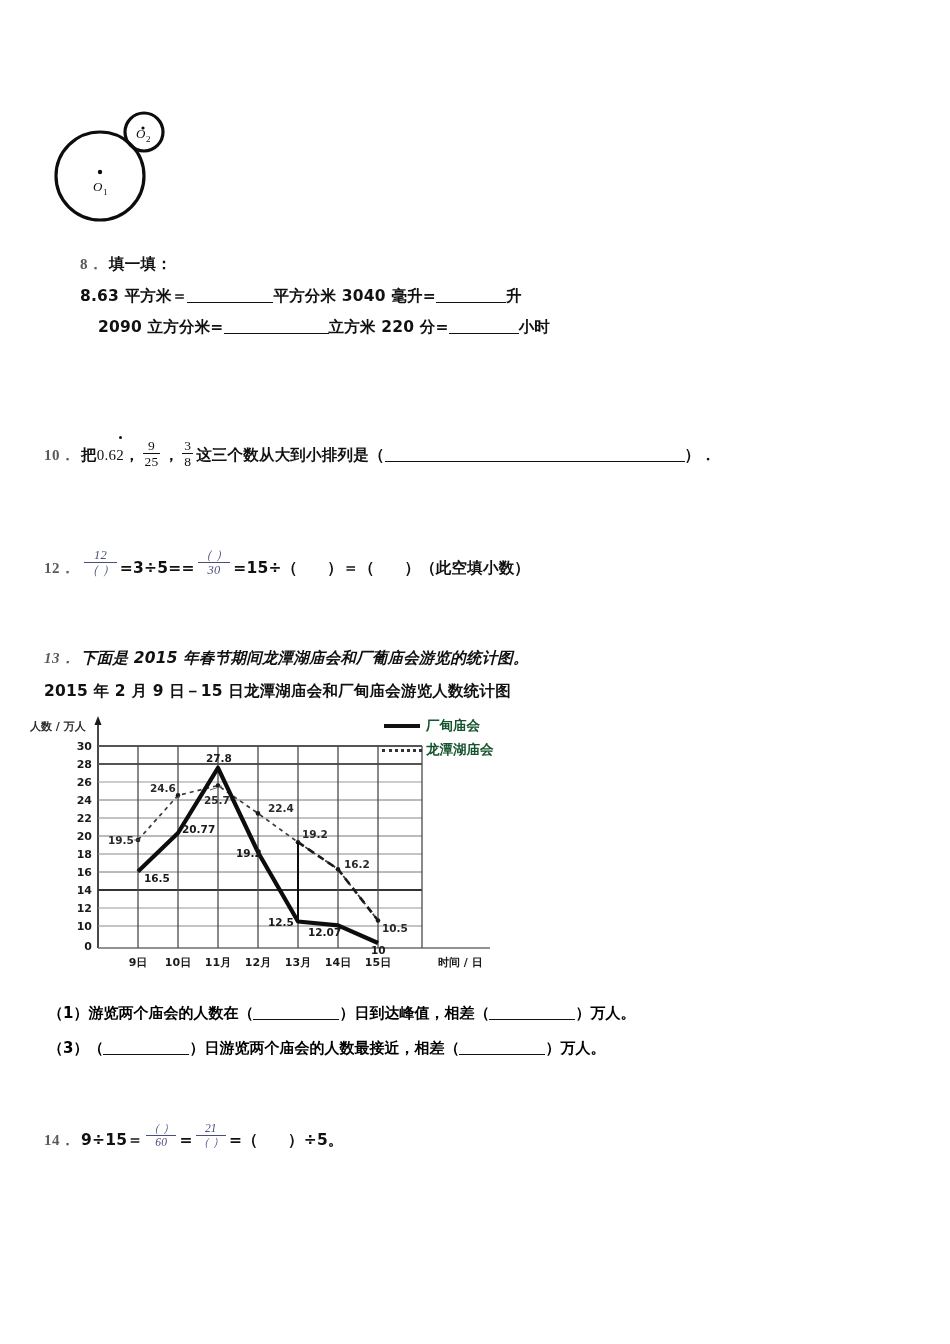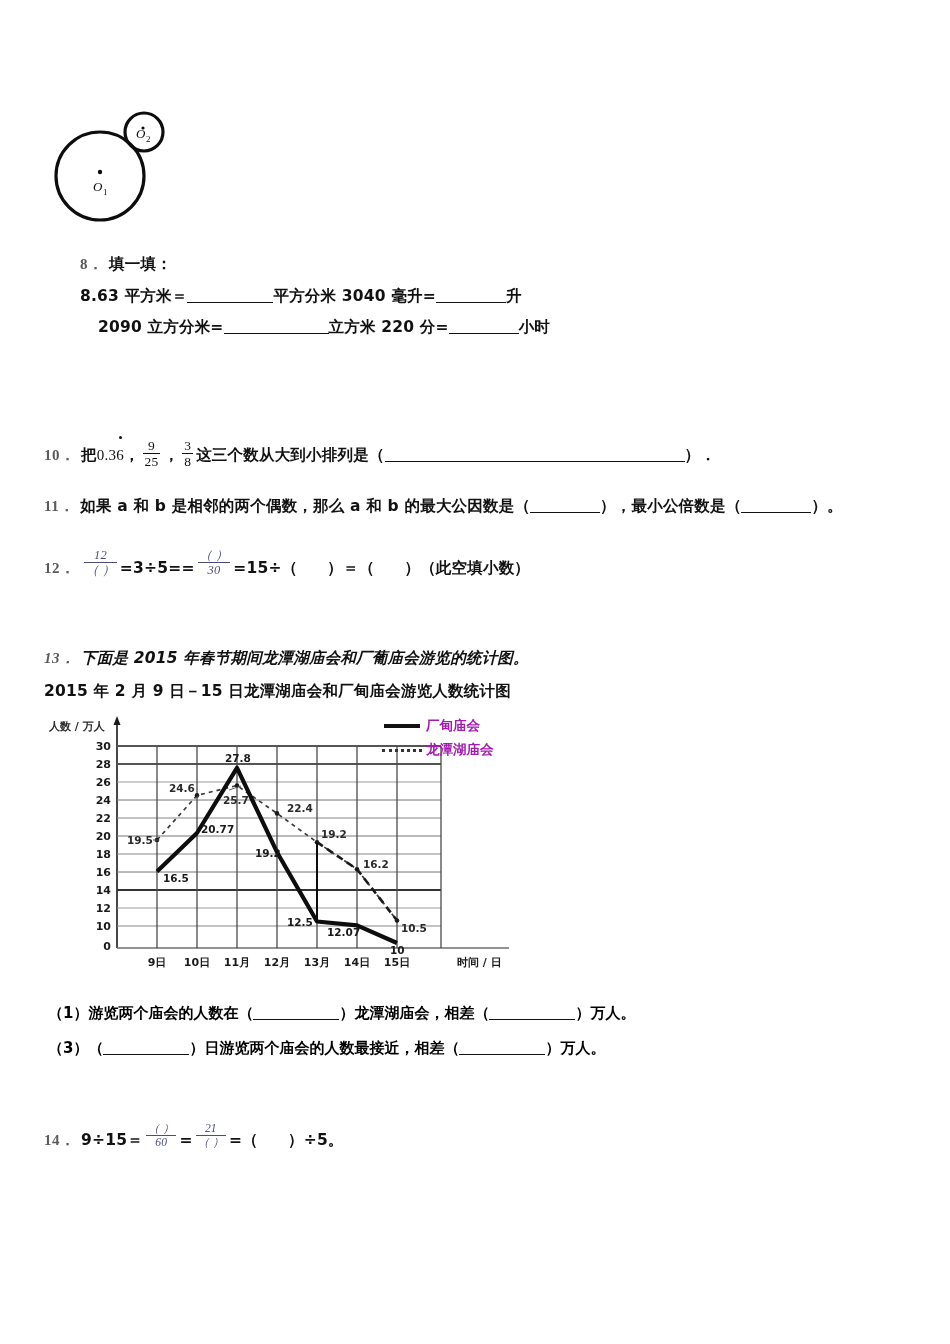--- a/index.html
+++ b/index.html
@@ -77,36 +77,36 @@
   
   .repdec { display:inline-block; position:relative; font-family:"Liberation Serif","DejaVu Serif",serif; font-weight:normal; font-size:15px; }
   .repdec .dot {
     position:absolute; top:-7px; right:2px; width:3px; height:3px;
     background:#111; border-radius:50%;
   }
 
   
   .chart-wrap {
     position: absolute;
-    left: 49px;
+    left: 30px;
     top: 700px;
     width: 520px;
     height: 280px;
   }
   .chart-wrap svg { display:block; }
 
   .legend-box {
     position: absolute;
     left: 382px;
     top: 714px;
     width: 170px;
     font-family: "DejaVu Sans", "Liberation Sans", sans-serif;
     font-size: 13.5px;
     font-weight: bold;
-    color: #a21caf;
+    color: #14532d;
   }
   .legend-row { display:flex; align-items:center; height:24px; }
   .legend-swatch { width:40px; height:12px; margin-right:4px; position:relative; }
   .legend-swatch .solid {
     position:absolute; left:2px; top:4px; width:36px; height:4px; background:#111;
   }
   .legend-swatch .dotted {
     position:absolute; left:0px; top:5px; width:40px; height:0;
     border-top:3px dotted #333;
   }
@@ -142,30 +142,24 @@
     </div>
     <div class="qtext" style="line-height:2.0; padding-left:18px;">
       <span>2090 立方分米=</span><span class="blank-l b-xl"></span><span>立方米 220 分=</span><span class="blank-l b-md"></span><span>小时</span>
     </div>
   </div>
 
 
   <div class="qblock" style="left:44px; top:438px; width:890px;">
     <div class="qtext" style="line-height:1.6;">
       <span class="qnum">10．</span>
-      <span>把</span><span class="repdec"><span class="dot"></span><span>0.36</span></span><span>，</span><span class="frac"><span class="num">9</span><span class="den">25</span></span><span>，</span><span class="frac"><span class="num">3</span><span class="den">8</span></span><span>这三个数从大到小排列是（</span><span class="blank-l b-xxl"></span><span>）．</span>
-    </div>
-  </div>
-
-  <div class="qblock" style="left:44px; top:494px; width:890px;">
-    <div class="qtext" style="line-height:1.6;">
-      <span class="qnum">11．</span>
-      <span>如果 a 和 b 是相邻的两个偶数，那么 a 和 b 的最大公因数是（</span><span class="blank-l b-md"></span><span>），最小公倍数是（</span><span class="blank-l b-md"></span><span>）。</span>
-    </div>
-  </div>
+      <span>把</span><span class="repdec"><span class="dot"></span><span>0.62</span></span><span>，</span><span class="frac"><span class="num">9</span><span class="den">25</span></span><span>，</span><span class="frac"><span class="num">3</span><span class="den">8</span></span><span>这三个数从大到小排列是（</span><span class="blank-l b-xxl"></span><span>）．</span>
+    </div>
+  </div>
+
 
   <div class="qblock" style="left:44px; top:548px; width:890px;">
     <div class="qtext" style="line-height:1.6;">
       <span class="qnum">12．</span>
       <span class="frac frac-it" style="vertical-align:-0.1em;"><span class="num">12</span><span class="den">（ ）</span></span><span>=3÷5==</span><span class="frac frac-it" style="vertical-align:-0.1em;"><span class="num">（ ）</span><span class="den">30</span></span><span>=15÷（</span><span class="blank-l b-xs" style="border-bottom:none;"></span><span>）＝（</span><span class="blank-l b-xs" style="border-bottom:none;"></span><span>）（此空填小数）</span>
     </div>
   </div>
 
   <div class="qblock" style="left:44px; top:646px; width:890px;font-style:italic;">
     <div class="qtext" style="line-height:1.6;">
@@ -295,21 +289,21 @@
     <div class="legend-row">
       <span class="legend-swatch">
           <span class="dotted"></span>
         </span>
       <span>龙潭湖庙会</span>
     </div>
   </div>
 
   <div class="qblock" style="left:48px; top:996px; width:890px;">
     <div class="subq">
-      <span>（1）</span><span>游览两个庙会的人数在（</span><span class="blank-l b-lg"></span><span>）龙潭湖庙会，相差（</span><span class="blank-l b-lg"></span><span>）万人。</span>
+      <span>（1）</span><span>游览两个庙会的人数在（</span><span class="blank-l b-lg"></span><span>）日到达峰值，相差（</span><span class="blank-l b-lg"></span><span>）万人。</span>
     </div>
     <div class="subq">
       <span>（3）</span><span>（</span><span class="blank-l b-lg"></span><span>）日游览两个庙会的人数最接近，相差（</span><span class="blank-l b-lg"></span><span>）万人。</span>
     </div>
   </div>
 
   <div class="qblock" style="left:44px; top:1122px; width:890px;">
     <div class="qtext" style="line-height:1.6;">
       <span class="qnum">14．</span>
       <span>9÷15＝</span><span class="frac frac-it" style="vertical-align:-0.1em; font-size:11.5px;"><span class="num">（        ）</span><span class="den">60</span></span><span>=</span><span class="frac frac-it" style="vertical-align:-0.1em; font-size:11.5px;"><span class="num">21</span><span class="den">（        ）</span></span><span>=（</span><span class="blank-l b-xs" style="border-bottom:none;"></span><span>）÷5。</span>

